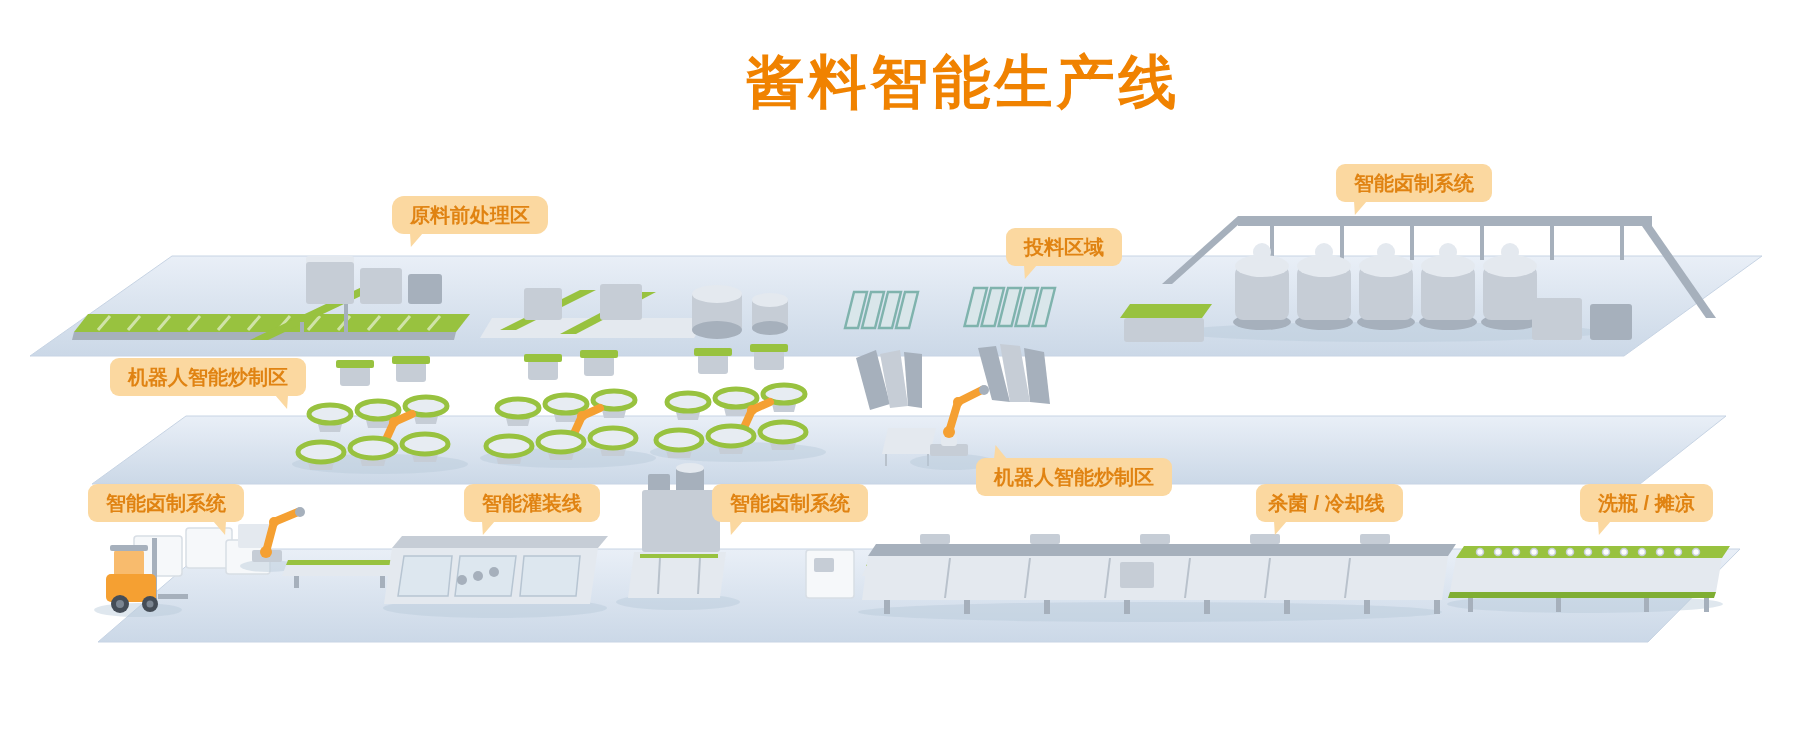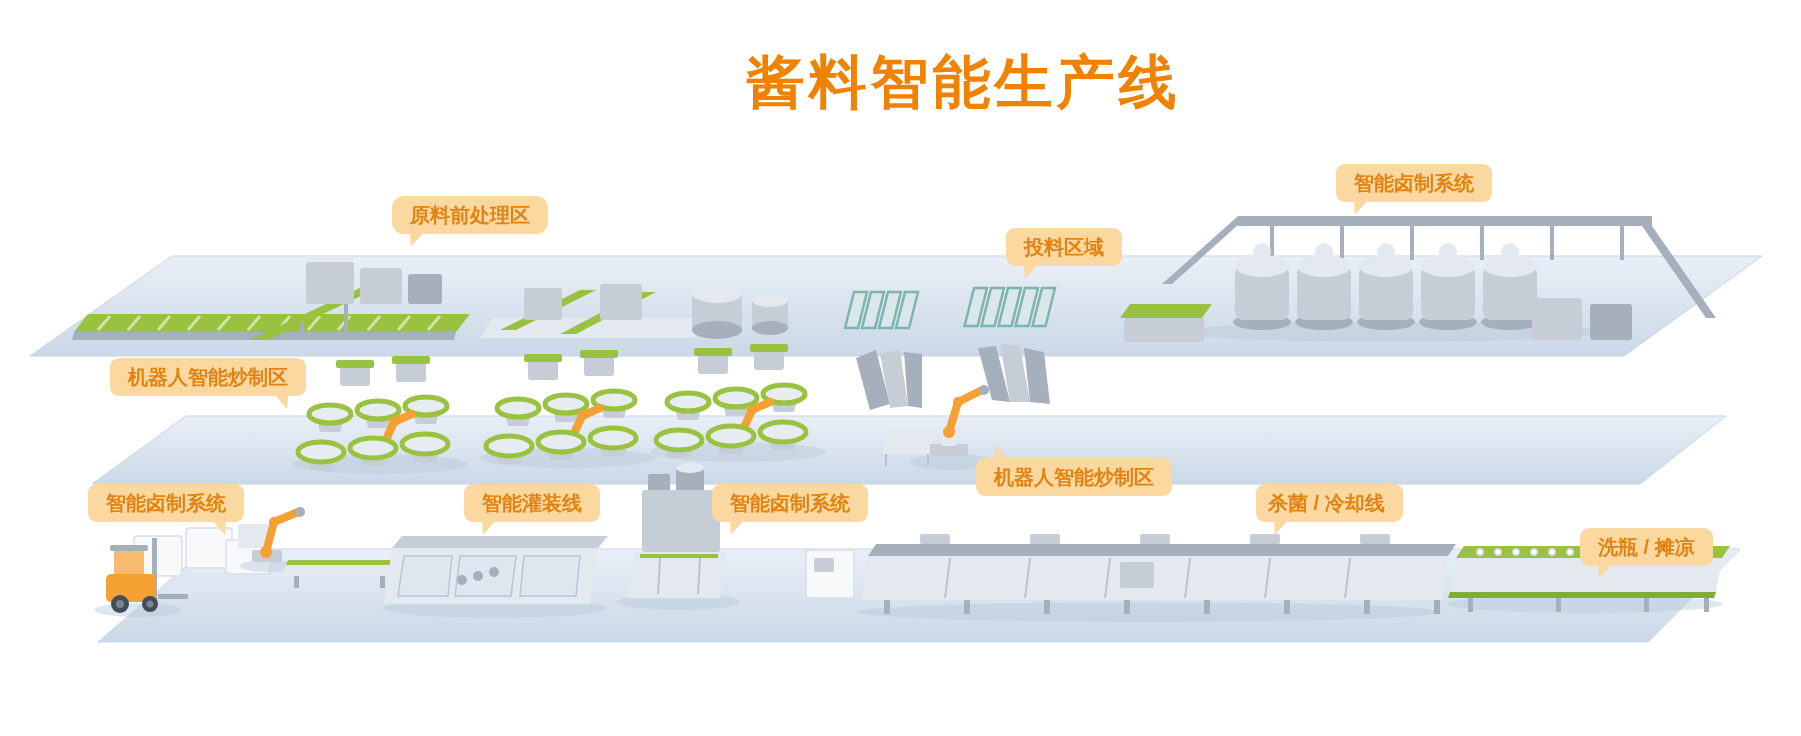--- a/index.html
+++ b/index.html
@@ -359,17 +359,17 @@
   </div>
   <div class="callout tail-bl" style="left:464px;top:484px;">
     <span>智能灌装线</span>
   </div>
   <div class="callout tail-bl" style="left:712px;top:484px;">
     <span>智能卤制系统</span>
   </div>
   <div class="callout tail-bl" style="left:1256px;top:484px;padding-left:12px;">
     <span>杀菌 / 冷却线</span>
   </div>
-  <div class="callout tail-bl" style="left:1580px;top:484px;margin-top:44px;">
+  <div class="callout tail-bl" style="left:1580px;top:484px;">
     <span>洗瓶 / 摊凉</span>
   </div>
 
 </div>
 
 </body></html>

